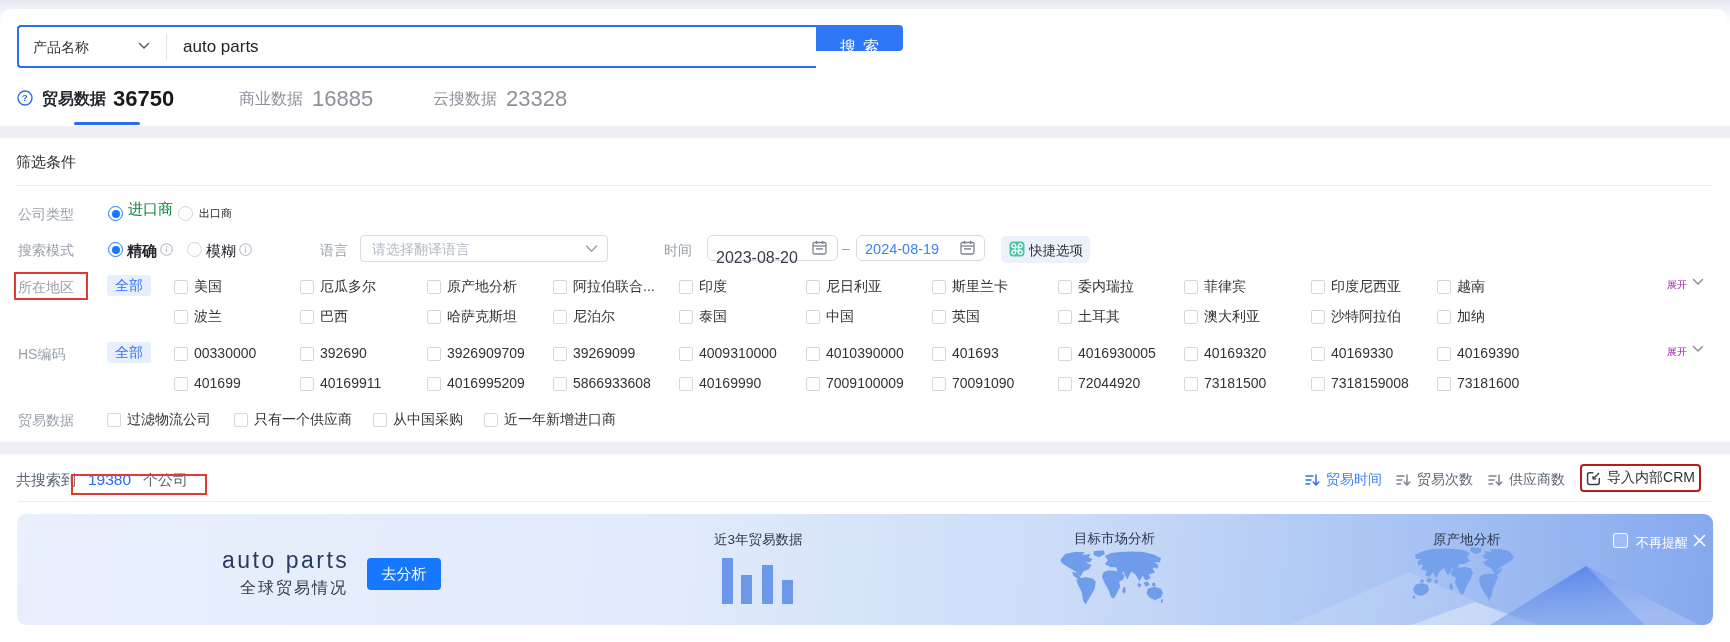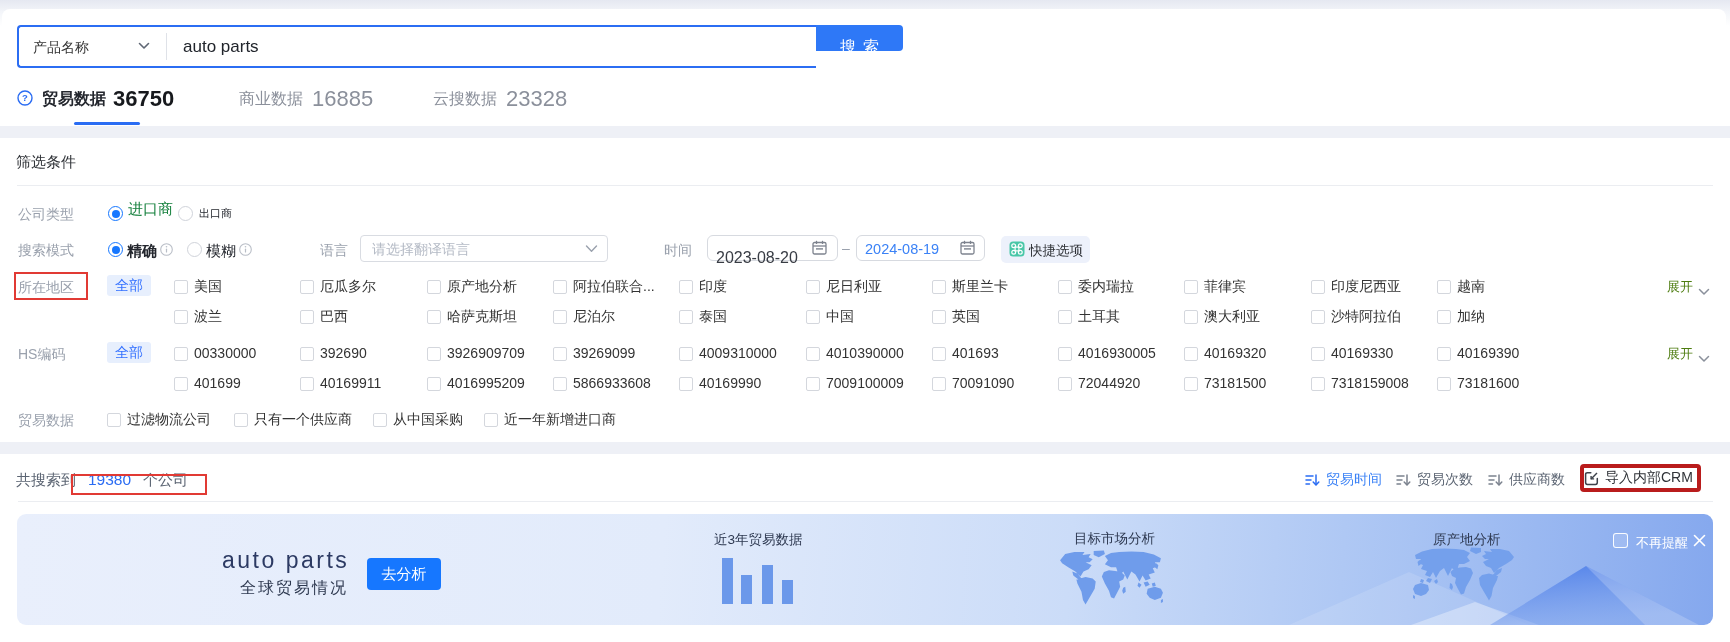--- a/index.html
+++ b/index.html
@@ -7,21 +7,21 @@
 .page{position:relative;width:1730px;height:642px}
 .abs{position:absolute}
 .topgrad{left:0;top:0;width:1730px;height:26px;background:linear-gradient(180deg,#e5e8f1 0%,#f3f5f9 45%,#ffffff 100%)}
 .gap{left:0;width:1730px;height:12px;background:#eef0f6}
 .card{background:#fff;border-radius:8px}
 .lbl{font-size:14px;color:#9aa1ad}
 .ck{display:flex;align-items:center;height:15px}
 .box{width:14px;height:14px;border:1px solid #d4d7dd;border-radius:2px;background:#fff;flex:0 0 14px}
 .ck span.t{margin-left:6px;font-size:14px;color:#333;white-space:nowrap;line-height:15px}
 .allbtn{background:#e7effd;color:#3370ff;font-size:14px;border-radius:3px;text-align:center;line-height:21px;width:44px;height:21px}
-.expand{font-size:13px;color:#4d7c0f;display:flex;align-items:flex-end;gap:5px}
+.expand{font-size:10px;color:#a21caf;display:flex;align-items:flex-start;gap:5px}
 .radio{width:15px;height:15px;border-radius:50%;border:1px solid #1677ff;background:#fff;flex:0 0 15px}
 .radio.on::after{content:"";position:absolute;left:2.5px;top:2.5px;width:8px;height:8px;border-radius:50%;background:#1677ff}
 .radio.off{border:1px solid #d0d3da}
 .blue{color:#3b82f6}
 .sortg{display:flex;align-items:center;gap:6px;font-size:14px}
 </style></head><body>
 <div class="page">
 <div class="abs topgrad"></div>
 <div class="abs gap" style="top:126px"></div>
 <div class="abs gap" style="top:442px"></div>
@@ -348,21 +348,21 @@
 <div class="abs sortg" style="left:1488px;top:471px;color:#5c6573">
       <svg width="15" height="14" viewBox="0 0 15 14">
         <line x1="1" y1="3" x2="8" y2="3" stroke="#7b828e" stroke-width="1.5" stroke-linecap="round"></line>
         <line x1="1" y1="7" x2="6" y2="7" stroke="#7b828e" stroke-width="1.5" stroke-linecap="round"></line>
         <line x1="1" y1="11" x2="4.5" y2="11" stroke="#7b828e" stroke-width="1.5" stroke-linecap="round"></line>
         <line x1="11" y1="2" x2="11" y2="11.5" stroke="#7b828e" stroke-width="1.5" stroke-linecap="round"></line>
         <path d="M8.2 9 L11 12 L13.8 9" fill="none" stroke="#7b828e" stroke-width="1.5" stroke-linecap="round" stroke-linejoin="round"></path>
       </svg>
       <span>供应商数</span>
     </div>
-<div class="abs" style="left:1580px;top:464px;width:121px;height:28px;border:4px solid #b91c1c;border-radius:4px;background:#fff;display:flex;align-items:center;gap:6px;font-size:14px;color:#2f3237"><svg width="15" height="15" viewBox="0 0 15 15">
+<div class="abs" style="left:1580px;top:464px;width:121px;height:28px;border:2px solid #b91c1c;border-radius:4px;background:#fff;display:flex;align-items:center;justify-content:center;gap:6px;font-size:14px;color:#2f3237"><svg width="15" height="15" viewBox="0 0 15 15">
         <path d="M6.8 1.7 H3.4 Q1.6 1.7 1.6 3.5 V11.6 Q1.6 13.4 3.4 13.4 H11.5 Q13.3 13.4 13.3 11.6 V7.6" fill="none" stroke="#3c414a" stroke-width="1.5" stroke-linecap="round"></path>
         <line x1="13" y1="2" x2="7.1" y2="7.9" stroke="#3c414a" stroke-width="1.4"></line>
         <path d="M7.1 4.9 V7.9 H10.1" fill="none" stroke="#3c414a" stroke-width="1.4" stroke-linejoin="round"></path>
       </svg>导入内部CRM</div>
 <div class="abs" style="left:18px;top:501px;width:1695px;height:1px;background:#ebedf1"></div>
 
 <div class="abs" style="left:17px;top:514px;width:1696px;height:111px;border-radius:9px;overflow:hidden;background:linear-gradient(94deg,#e9effc 0%,#e2ebfb 38%,#cbdcf8 62%,#a8c3f3 82%,#85a8ee 100%)">
   <svg class="abs" style="left:1220px;top:0" width="476" height="111" viewBox="0 0 476 111">
     <defs>
       <linearGradient id="mg" x1="0" y1="0" x2="0.4" y2="1">

